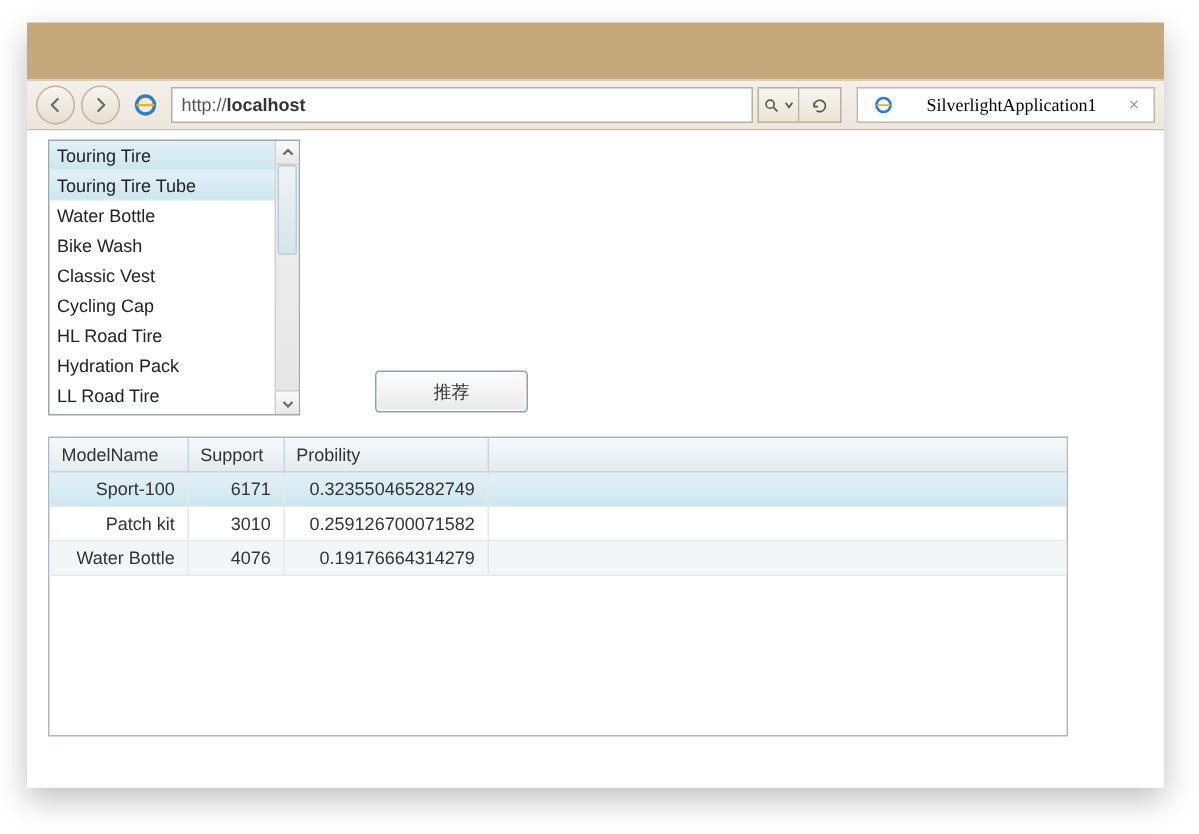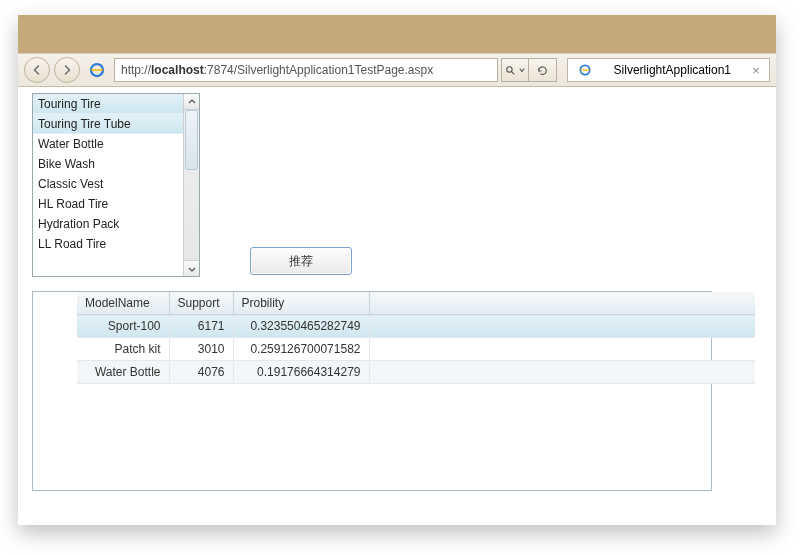--- a/index.html
+++ b/index.html
@@ -18,21 +18,21 @@
 .ie-icon svg { width: 18px; height: 18px; }
 
 .addrwrap { flex: 1; height: 24px; background: #fff; border: 1px solid #b8b0a0; display: flex; align-items: center; padding: 0 6px; font-size: 12px; color: #555; }
 .addrwrap .host { color: #333; font-weight: 700; }
 
 .addr-btns { display: flex; align-items: center; gap: 0; margin-left: -1px; }
 .addr-btn { width: 28px; height: 24px; background: linear-gradient(#f8f5ee,#ece4d5); border: 1px solid #b8b0a0; border-left: none; display: flex; align-items: center; justify-content: center; cursor: pointer; }
 .addr-btn:first-child { border-left: 1px solid #b8b0a0; }
 .addr-btn svg { width: 13px; height: 13px; }
 
-.tab { height: 24px; background: #fff; border: 1px solid #c0b8a6; margin-left: 6px; min-width: 180px; display: flex; align-items: center; padding: 0 6px; gap: 18px; }
+.tab { height: 24px; background: #fff; border: 1px solid #c0b8a6; margin-left: 6px; min-width: 180px; display: flex; align-items: center; padding: 0 6px; gap: 18px; font-family: Liberation Serif, serif; }
 .tab .ie-icon { width: 14px; height: 14px; }
 .tab .ie-icon svg { width: 14px; height: 14px; }
 .tab-close { margin-left: auto; width: 14px; height: 14px; display: flex; align-items: center; justify-content: center; cursor: pointer; color: #888; font-size: 13px; }
 
 .content { position: relative; padding: 10px; height: calc(100% - 72px); background: #fff; }
 
 
 .listbox { position: absolute; left: 14px; top: 6px; width: 168px; height: 184px; border: 1px solid #9aa; background: #fff; display: flex; }
 .list-items { flex: 1; overflow: hidden; }
 .list-item { height: 20px; line-height: 20px; padding: 0 5px; font-size: 12px; color: #222; white-space: nowrap; overflow: hidden; cursor: pointer; border-bottom: 1px solid transparent; }
@@ -40,21 +40,21 @@
 .list-scroll { width: 16px; background: linear-gradient(#f0f0f0,#e6e6e6); border-left: 1px solid #cfcfcf; position: relative; }
 .scroll-btn { height: 16px; background: linear-gradient(#fafafa,#e8e8e8); border-bottom: 1px solid #d0d0d0; display:flex; align-items:center; justify-content:center; cursor: pointer; }
 .scroll-btn.bot { position: absolute; bottom: 0; width: 100%; border-top: 1px solid #d0d0d0; border-bottom: none; }
 .scroll-thumb { position: absolute; top: 16px; left: 1px; right: 1px; height: 60px; background: linear-gradient(#eef3f6,#d8e4eb); border: 1px solid #b7cdd9; border-radius: 2px; cursor: pointer; }
 
 
 .recommend-btn { position: absolute; left: 232px; top: 160px; width: 102px; height: 28px; background: linear-gradient(#fdfdfd,#e9e9e9); border: 1px solid #7da2ce; border-radius: 3px; cursor: pointer; font-size: 12px; color: #333; display: flex; align-items: center; justify-content: center; box-shadow: inset 0 0 0 1px #fff; }
 
 
 .grid { position: absolute; left: 14px; top: 204px; width: 680px; height: 200px; border: 1px solid #a8b8c4; background: #fff; }
-.grid table { width: 100%; border-collapse: collapse; font-size: 12px; margin-left: 44px; }
+.grid table { width: 100%; border-collapse: collapse; font-size: 12px; }
 .grid th { background: linear-gradient(#f5f8fa,#e4ecf1); border: 1px solid #c7d4dd; border-top: none; text-align: left; padding: 4px 8px; font-weight: 400; color: #333; height: 22px; }
 .grid td { border: 1px solid #e2e8ec; padding: 4px 8px; color: #333; height: 22px; text-align: right; }
 .grid tr.sel td { background: linear-gradient(#e3f1f7,#cfe6ef); }
 .grid tr.alt td { background: #f3f6f8; }
 .grid th.filler, .grid td.filler { border-right: none; }
 .grid th:first-child, .grid td:first-child { border-left: none; }
 .grid .colname { width: 92px; }
 .grid .colsupp { width: 64px; }
 .grid .colprob { width: 136px; }
 </style>
@@ -77,21 +77,20 @@
     </div>
     <span class="ie-icon">
       <svg viewBox="0 0 24 24">
           <circle cx="12" cy="12" r="8" fill="none" stroke="#2b7cd3" stroke-width="3"></circle>
           <path d="M4 12 H20" stroke="#f7b500" stroke-width="2"></path>
         </svg>
     </span>
     <div class="addrwrap">
       <span>http://</span>
         <span class="host">localhost</span>
-        <span>:7874/SilverlightApplication1TestPage.aspx</span>
     </div>
     <div class="addr-btns">
       <div class="addr-btn">
         <svg viewBox="0 0 24 24">
             <circle cx="10" cy="10" r="5" fill="none" stroke="#555" stroke-width="2"></circle>
             <line x1="14" y1="14" x2="19" y2="19" stroke="#555" stroke-width="2"></line>
           </svg>
         <svg viewBox="0 0 8 8" style="width:6px;height:6px;margin-left:2px">
             <path d="M1 2 L4 6 L7 2" fill="none" stroke="#555" stroke-width="1.5"></path>
           </svg>
@@ -119,20 +118,21 @@
 
   <div class="content">
 
     <div class="listbox">
       <div class="list-items">
         <div class="list-item sel">Touring Tire</div>
         <div class="list-item sel">Touring Tire Tube</div>
         <div class="list-item">Water Bottle</div>
         <div class="list-item">Bike Wash</div>
         <div class="list-item">Classic Vest</div>
+        <div class="list-item">Cycling Cap</div>
         <div class="list-item">HL Road Tire</div>
         <div class="list-item">Hydration Pack</div>
         <div class="list-item">LL Road Tire</div>
       </div>
       <div class="list-scroll">
         <div class="scroll-btn">
           <svg viewBox="0 0 8 8" width="8" height="8">
               <path d="M1 5 L4 2 L7 5" fill="none" stroke="#666" stroke-width="1.5"></path>
             </svg>
         </div>

